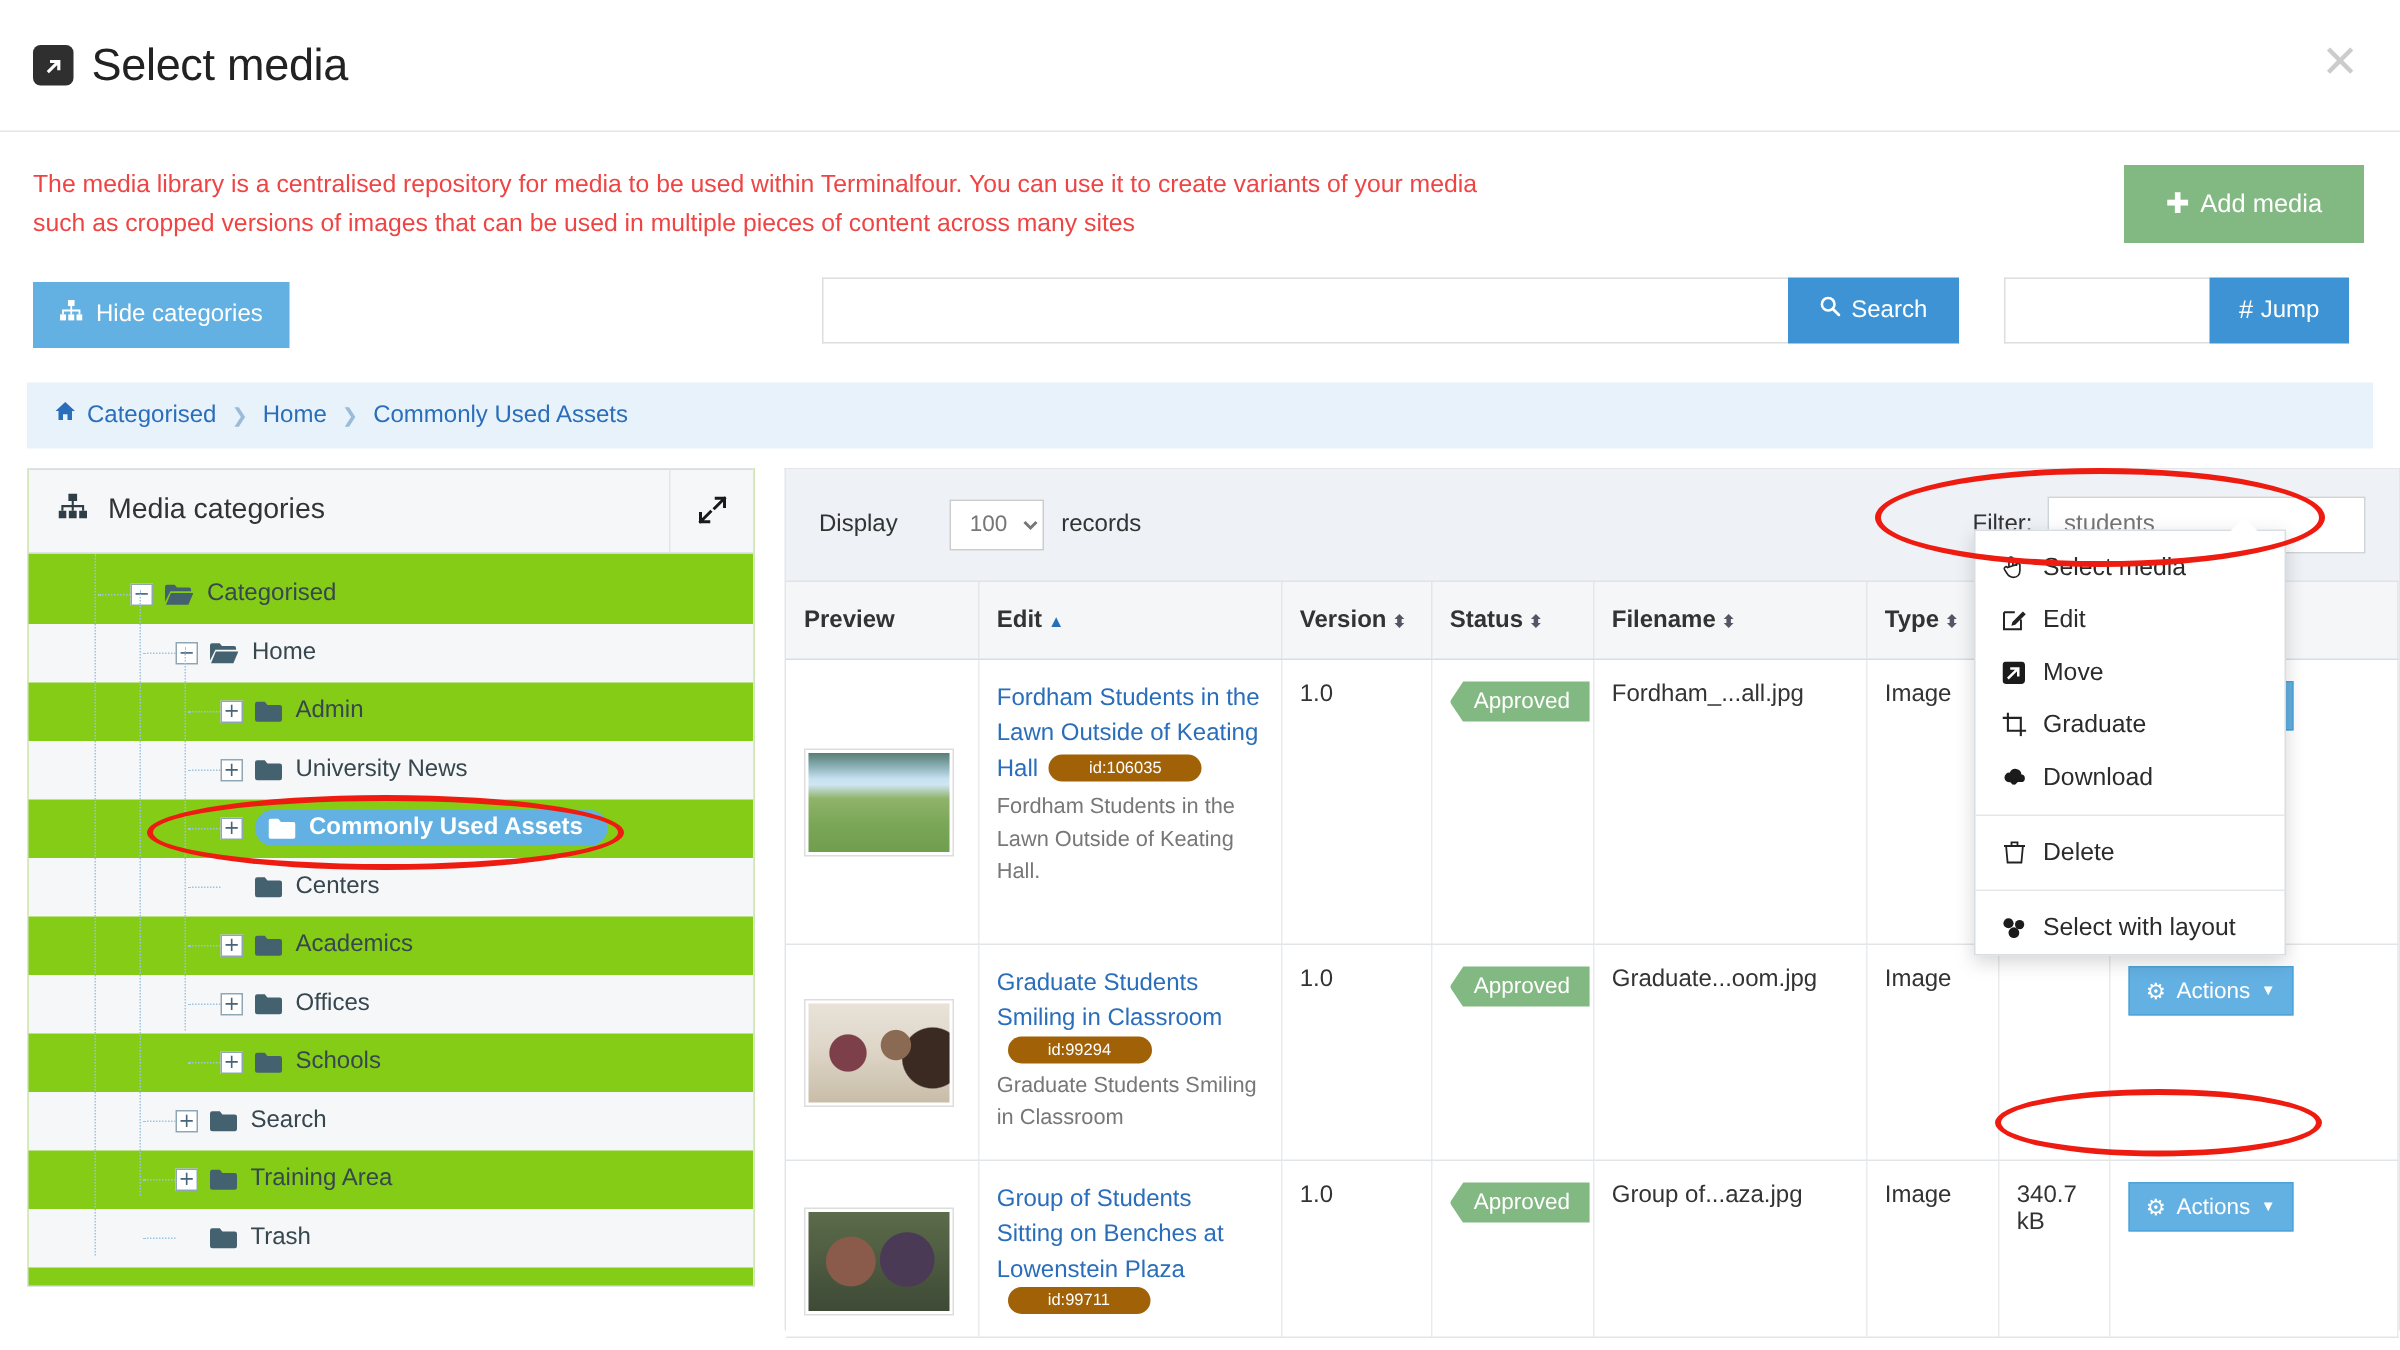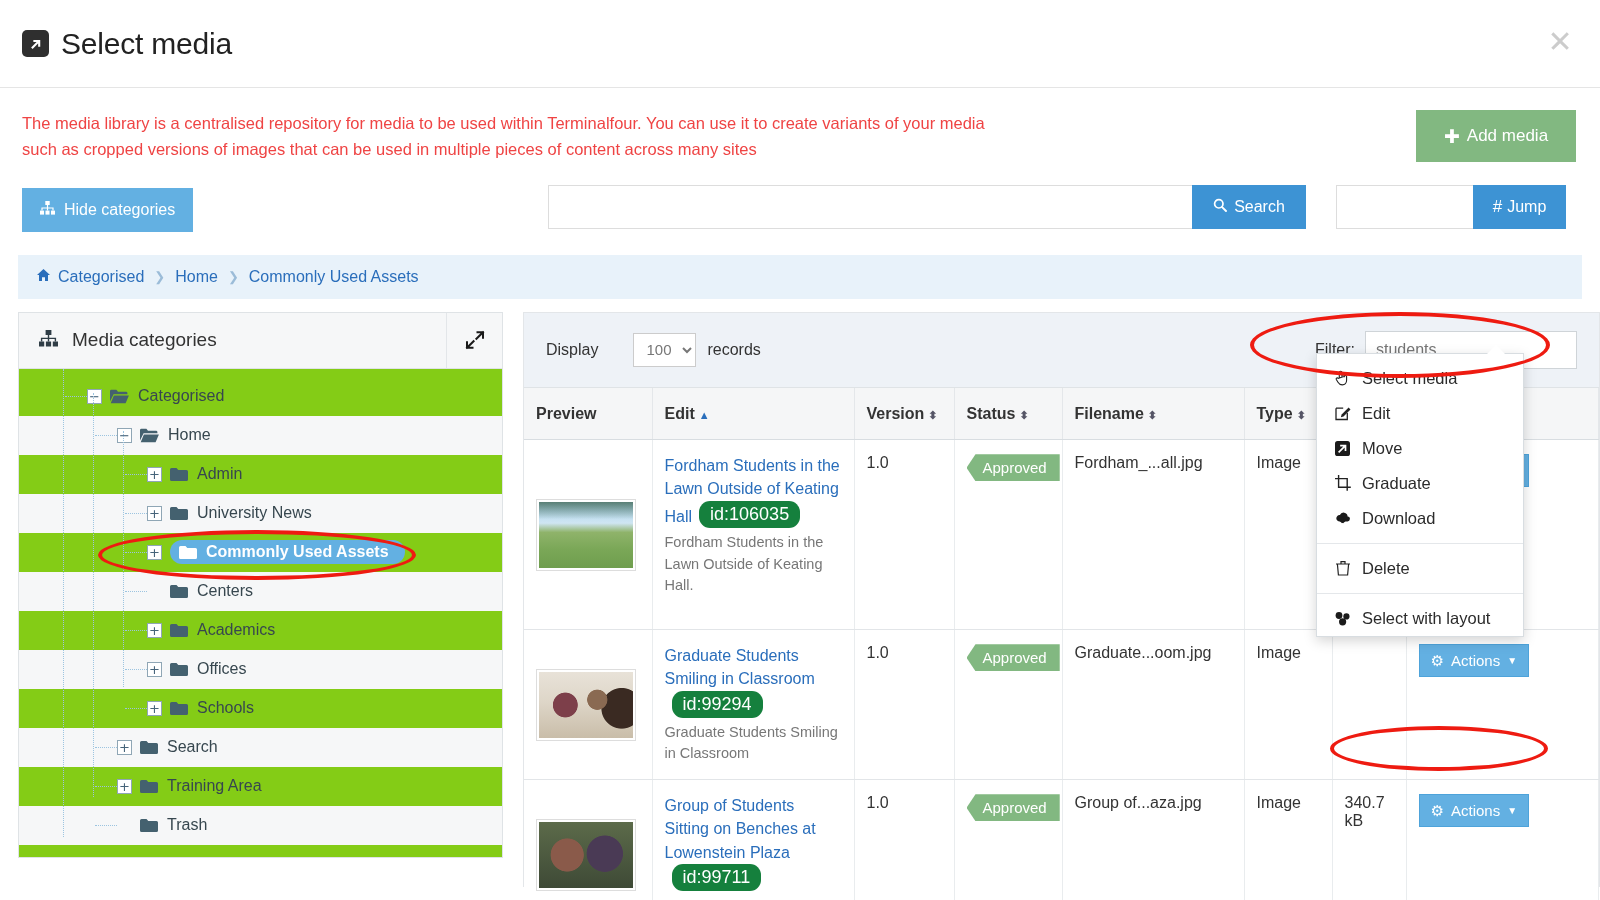--- a/index.html
+++ b/index.html
@@ -299,25 +299,25 @@
   }
   .thumb-bench {
     background:
       radial-gradient(circle at 30% 50%, #8a5a4a 0 22%, rgba(0,0,0,0) 23%),
       radial-gradient(circle at 70% 48%, #4a3a55 0 24%, rgba(0,0,0,0) 25%),
       linear-gradient(180deg, #5c6b4a 0%, #3e4a36 100%);
   }
   .name-link { color: #2a6ebb; cursor: pointer; line-height: 1.45; }
   .id-pill {
     display: inline-block;
-    background: #15803d;
+    background: #a16207;
     color: #fff;
     border-radius: 11px;
-    font-size: 18px;
-    padding: 3px 11px;
+    font-size: 11px;
+    padding: 3px 27px;
     margin-left: 7px;
     vertical-align: 2px;
     white-space: nowrap;
   }
   .name-desc { color: #777; font-size: 14.5px; line-height: 1.5; margin-top: 4px; }
   .badge-approved {
     display: inline-block;
     background: #82b881;
     color: #fff;
     font-size: 15px;

